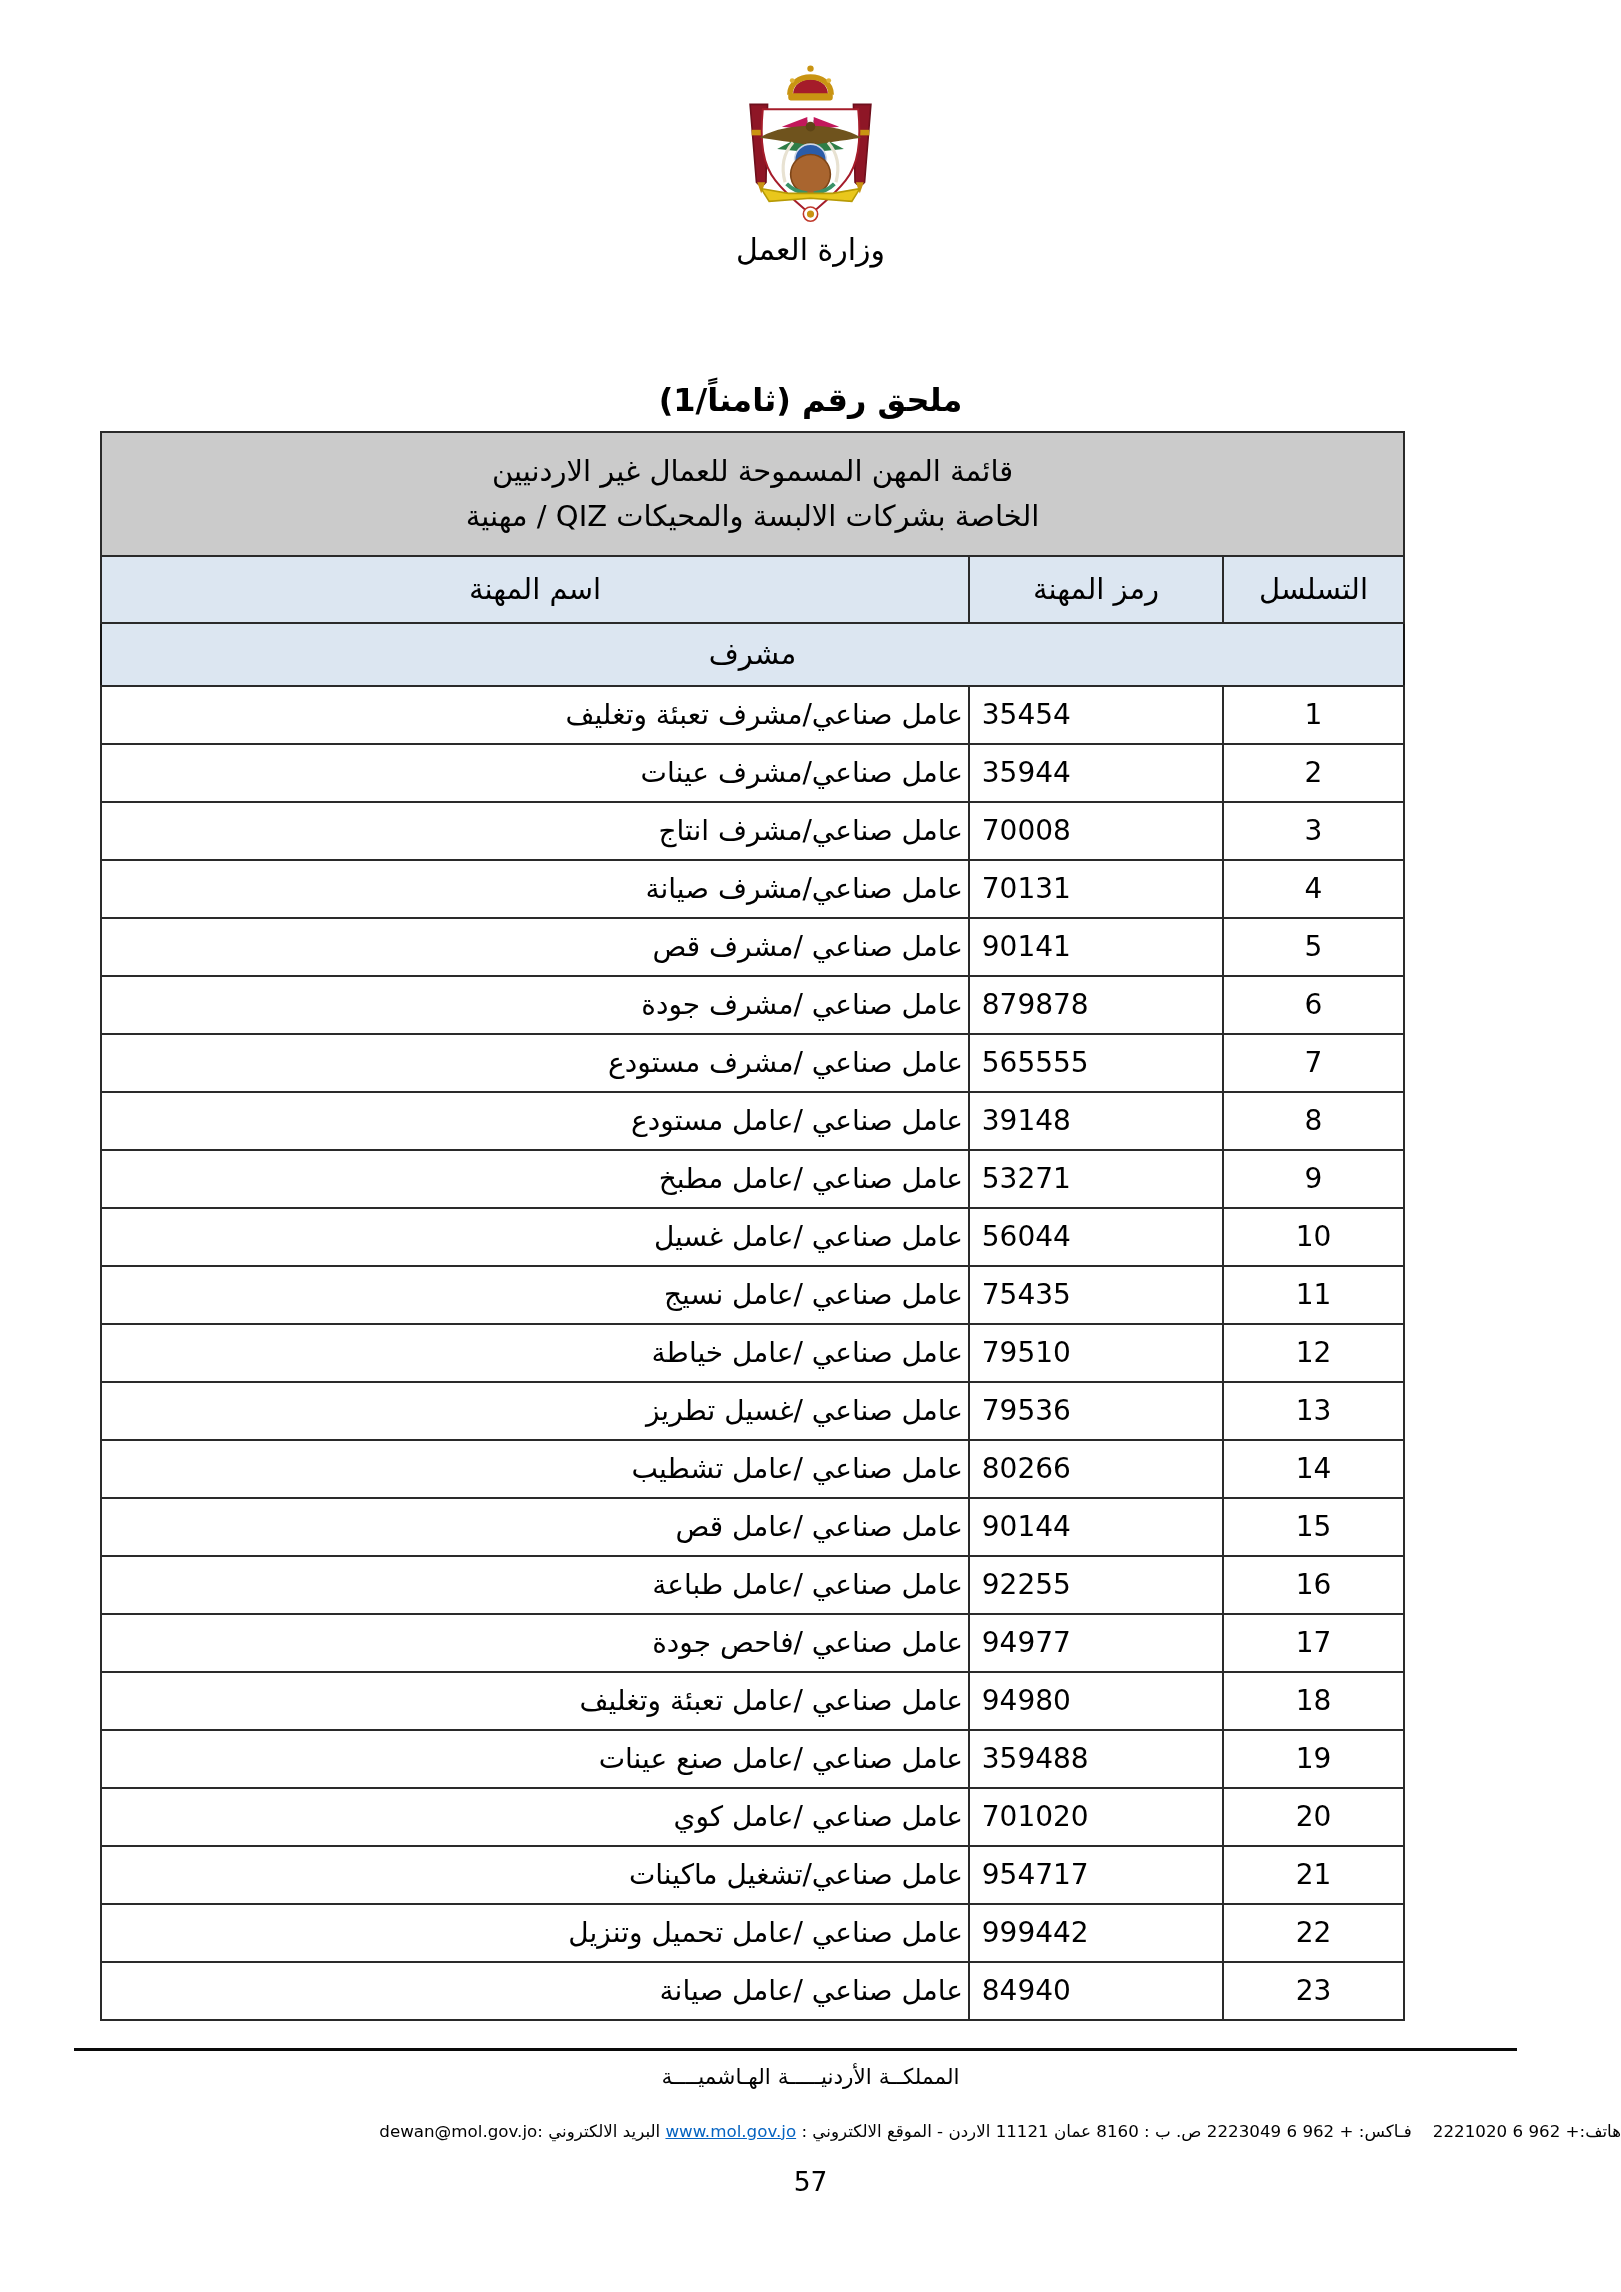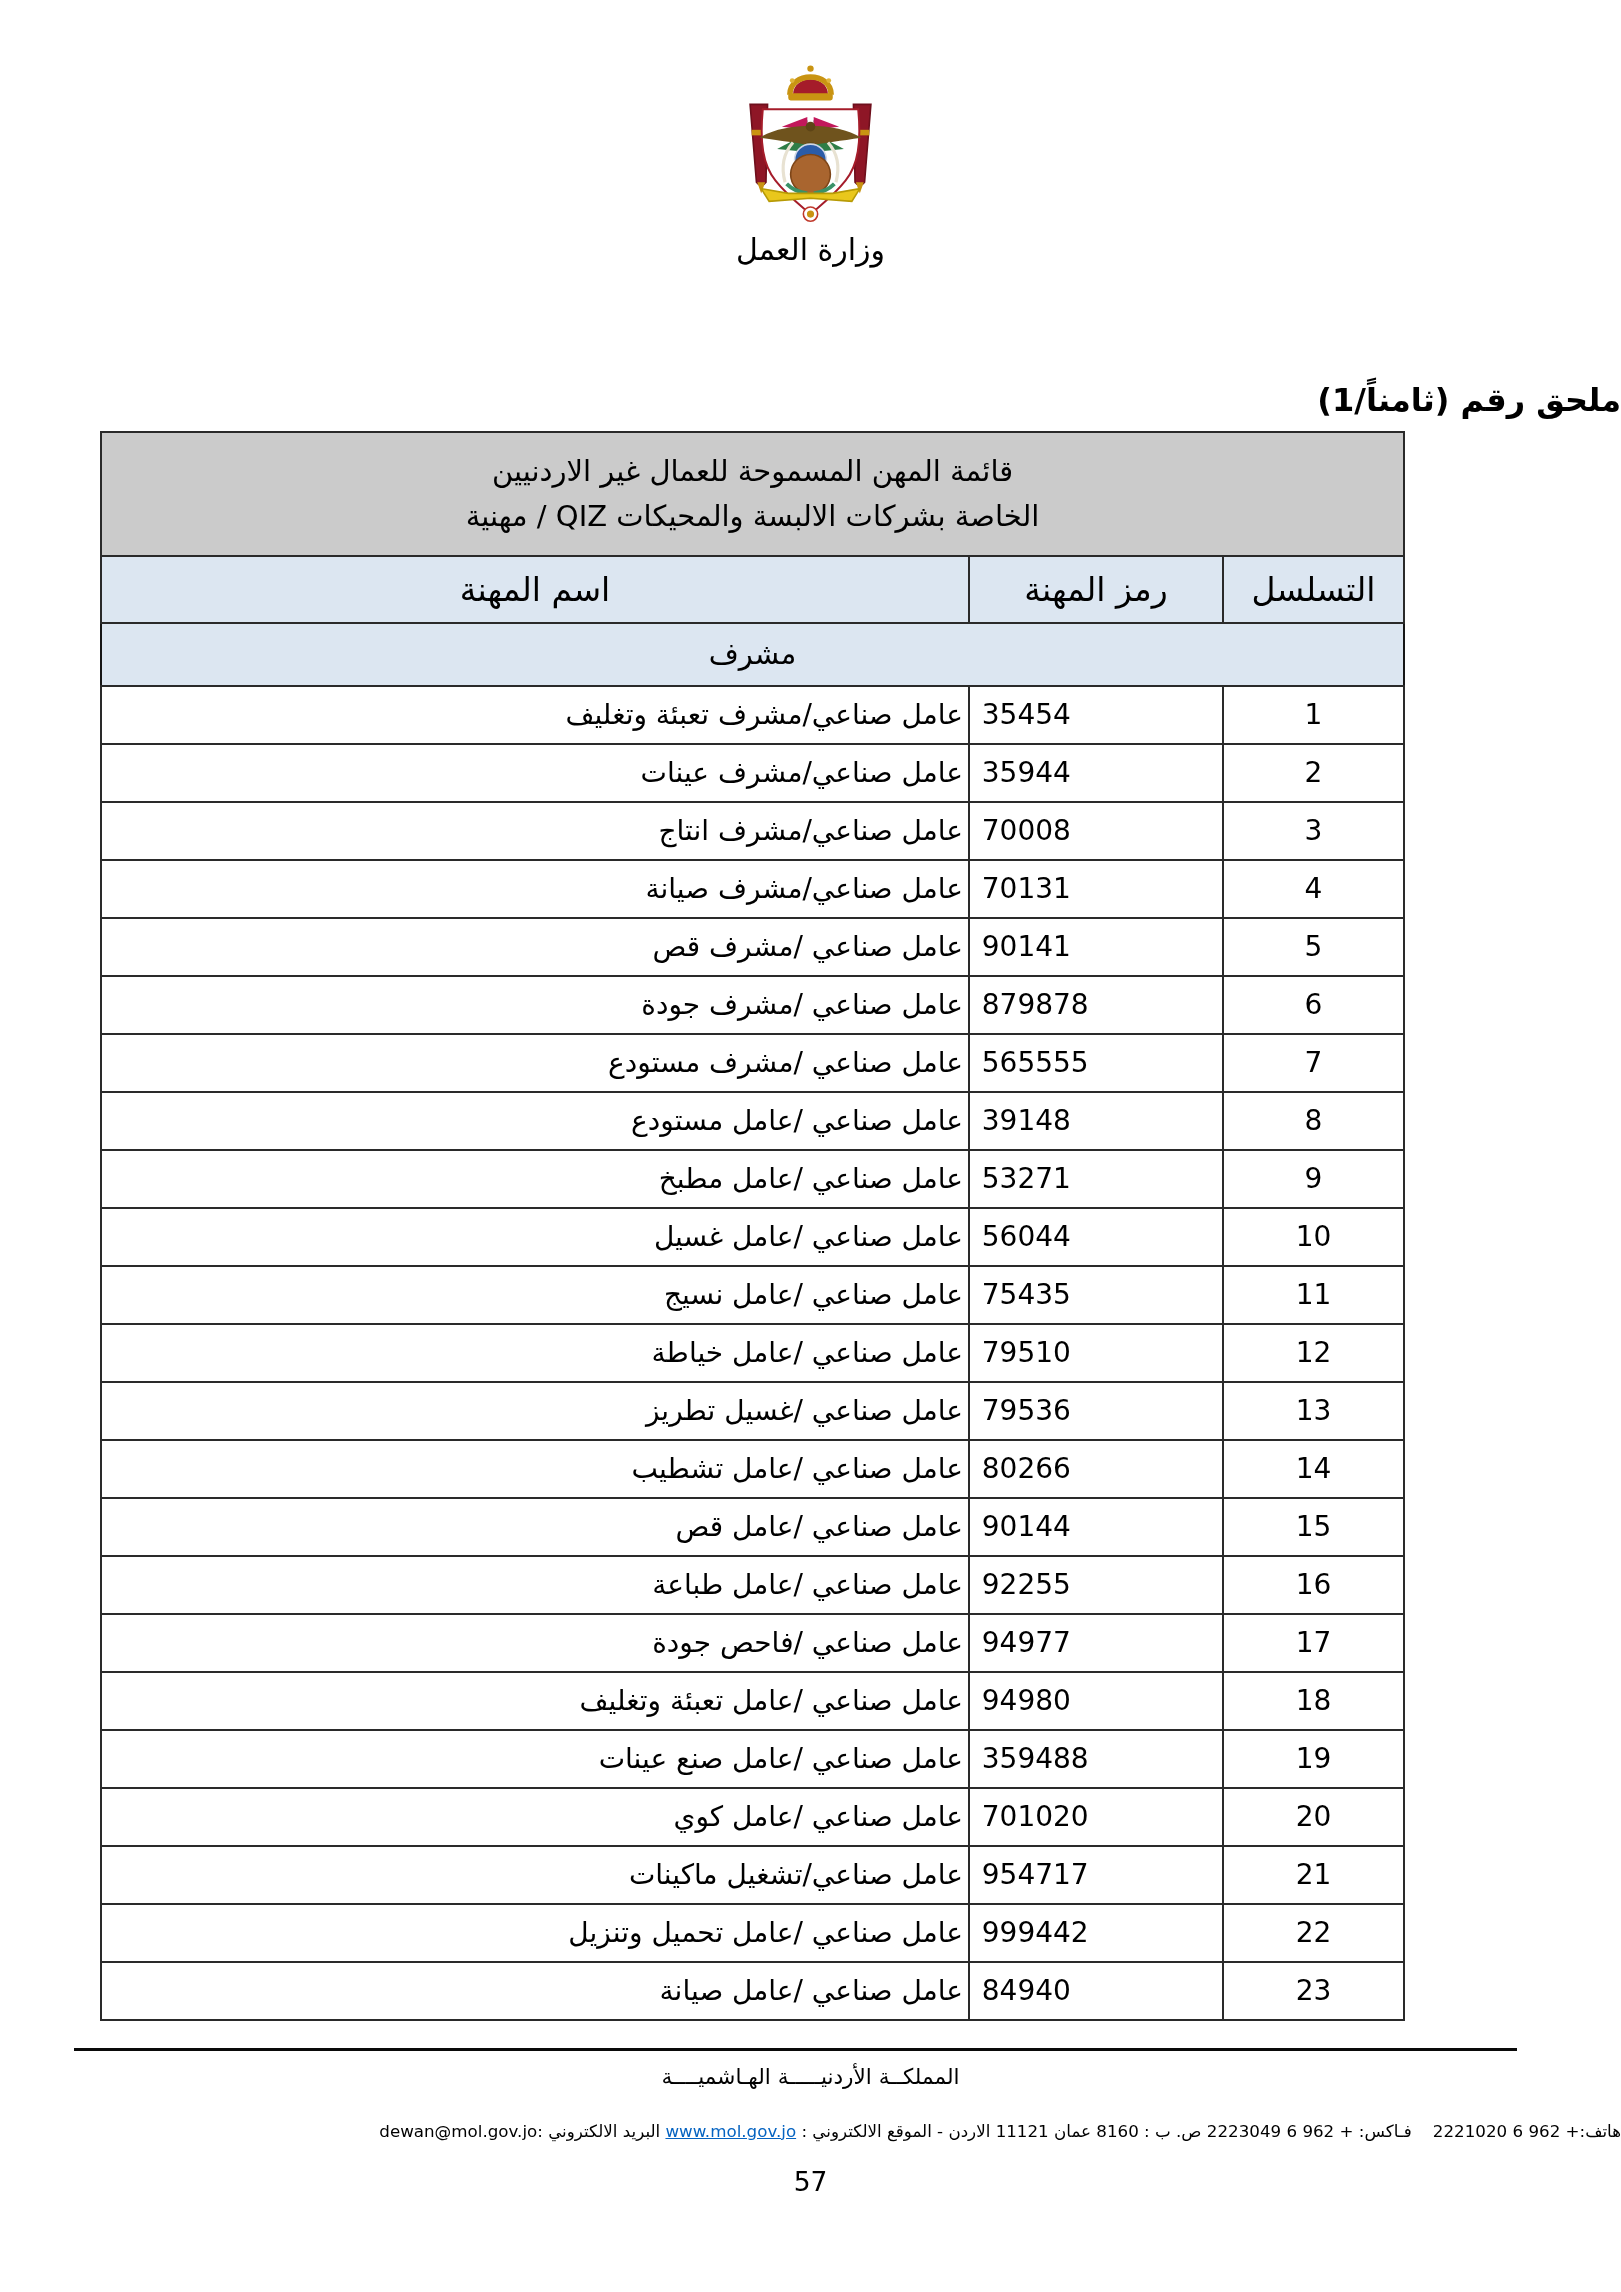--- a/index.html
+++ b/index.html
@@ -12,20 +12,21 @@
   }
   .page { width: 1621px; height: 2293px; overflow: hidden; position: relative; }
 
   
   .doc-header { text-align: center; padding-top: 63px; }
   .logo { display: block; margin: 0 auto; }
   .ministry-name { font-size: 30px; margin-top: 2px; letter-spacing: 0.5px; }
 
   
   .doc-title {
+    text-align: center;
     font-size: 32px;
     font-weight: bold;
     margin-top: 114px;
   }
 
   
   table.professions {
     border-collapse: collapse;
     table-layout: fixed;
     width: 1304px;
@@ -42,21 +43,21 @@
     height: 120px;
     text-align: center;
     font-weight: bold;
     font-size: 29px;
     border-bottom-width: 2.9px !important;
   }
   .caption-cell .cap-line { line-height: 1.55; }
   .colhead-row th {
     background: var(--band-bg, #dce6f1);
     height: 63px;
-    font-size: 33px;
+    font-size: 29px;
     text-align: center;
     margin-left: 12px;
   }
   .section-row td {
     background: var(--band-bg, #dce6f1);
     height: 59px;
     font-size: 29px;
     text-align: center;
     border-left: none !important;
     border-right: none !important;

